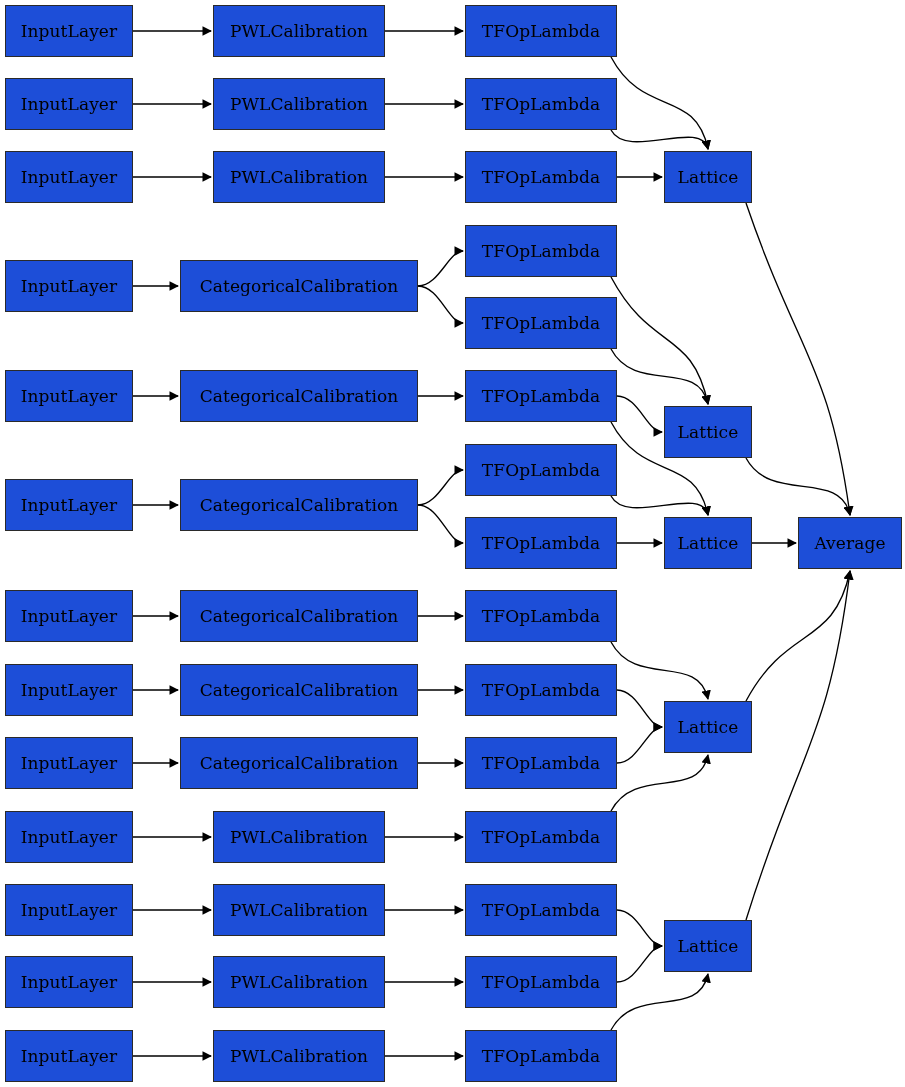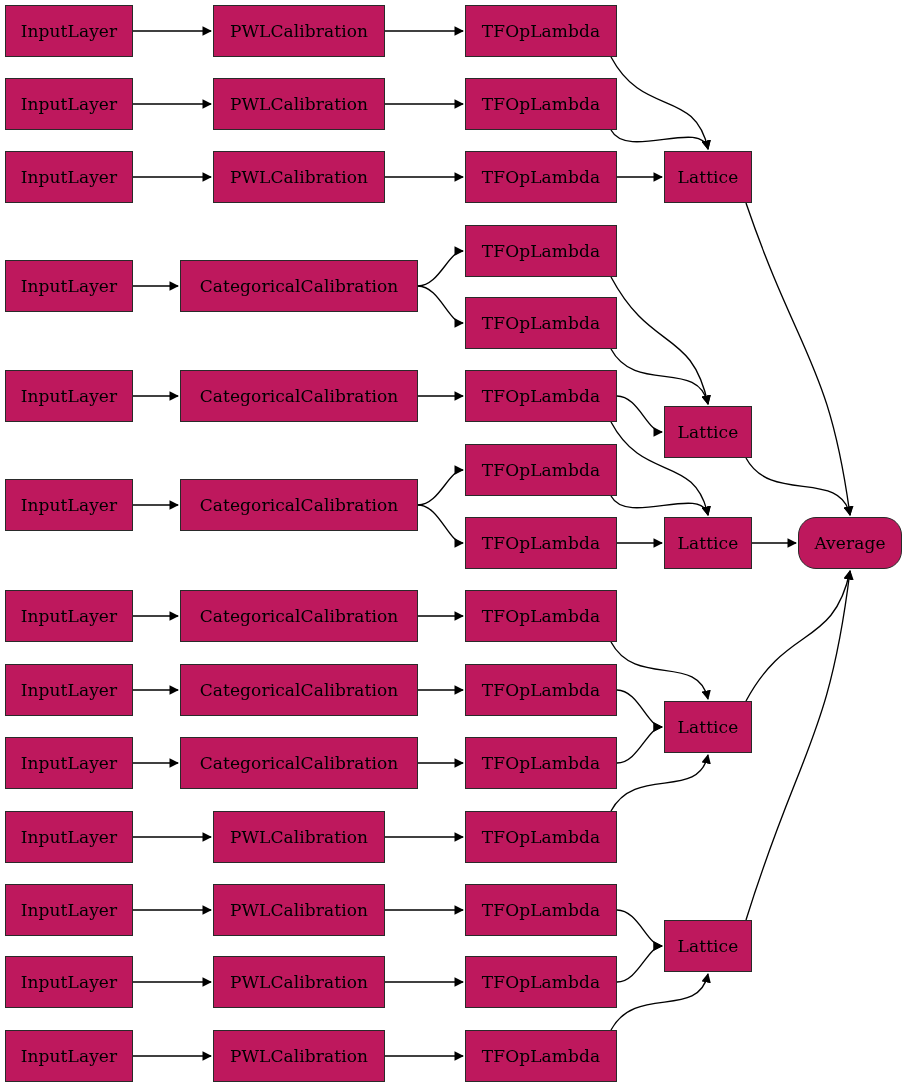--- a/index.html
+++ b/index.html
@@ -17,21 +17,21 @@
   #edge-layer{
     position:absolute;
     left:0; top:0;
     width:905px; height:1087px;
     pointer-events:none;
   }
   .node{
     position:absolute;
     box-sizing:border-box;
     border:1px solid #2a2a2a;
-    background:#be185d;
+    background:#1d4ed8;
     display:flex;
     align-items:center;
     justify-content:center;
     font-size:17px;
     color:#000000;
     line-height:1;
     white-space:nowrap;
     letter-spacing:0.1px;
   }
   .node-label{
@@ -235,18 +235,18 @@
       </div>
       <div class="node" style="left: 664px; top: 517px; width: 88px; height: 52px;">
         <span class="node-label">Lattice</span>
       </div>
       <div class="node" style="left: 664px; top: 701px; width: 88px; height: 52px;">
         <span class="node-label">Lattice</span>
       </div>
       <div class="node" style="left: 664px; top: 920px; width: 88px; height: 52px;">
         <span class="node-label">Lattice</span>
       </div>
-      <div class="node" style="left: 798px; top: 517px; width: 104px; height: 52px; border-radius: 18px;">
+      <div class="node" style="left: 798px; top: 517px; width: 104px; height: 52px;">
         <span class="node-label">Average</span>
       </div>
     </div>
 
 </div>
 
 </body></html>

